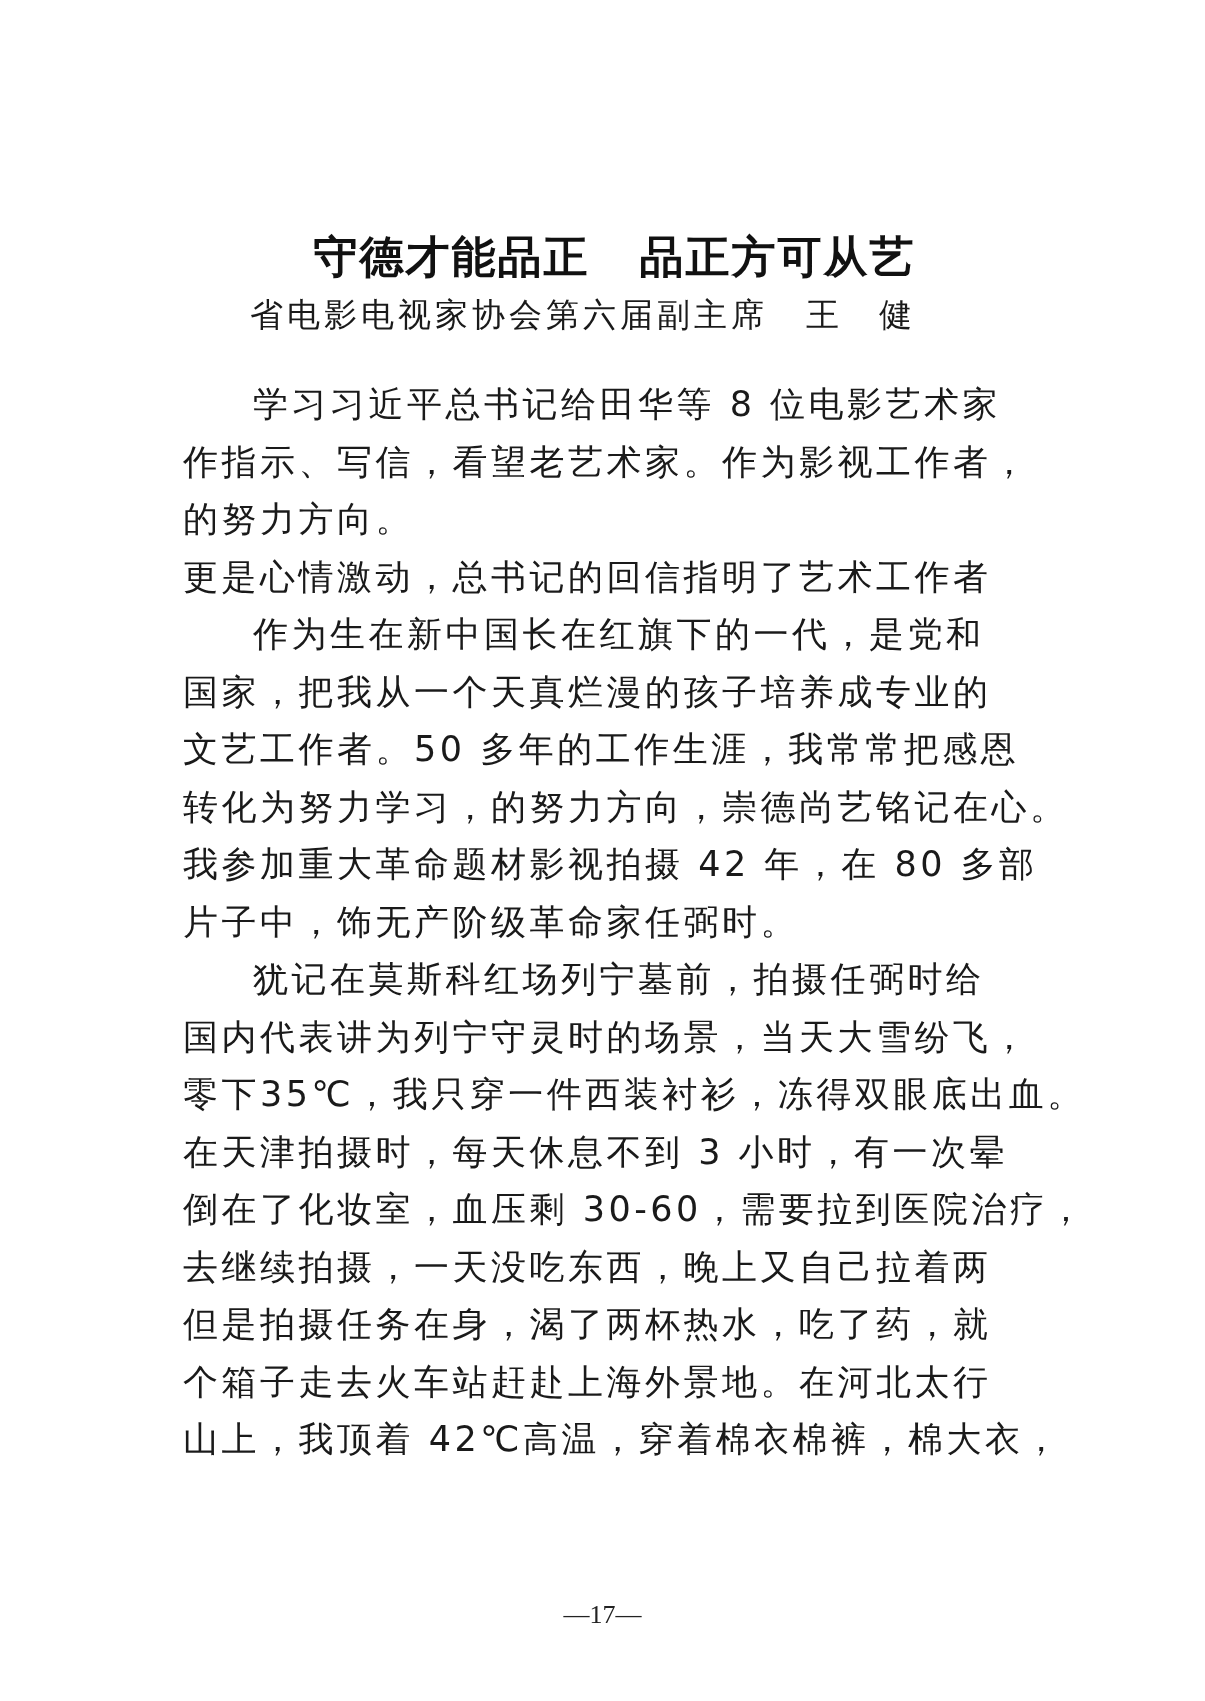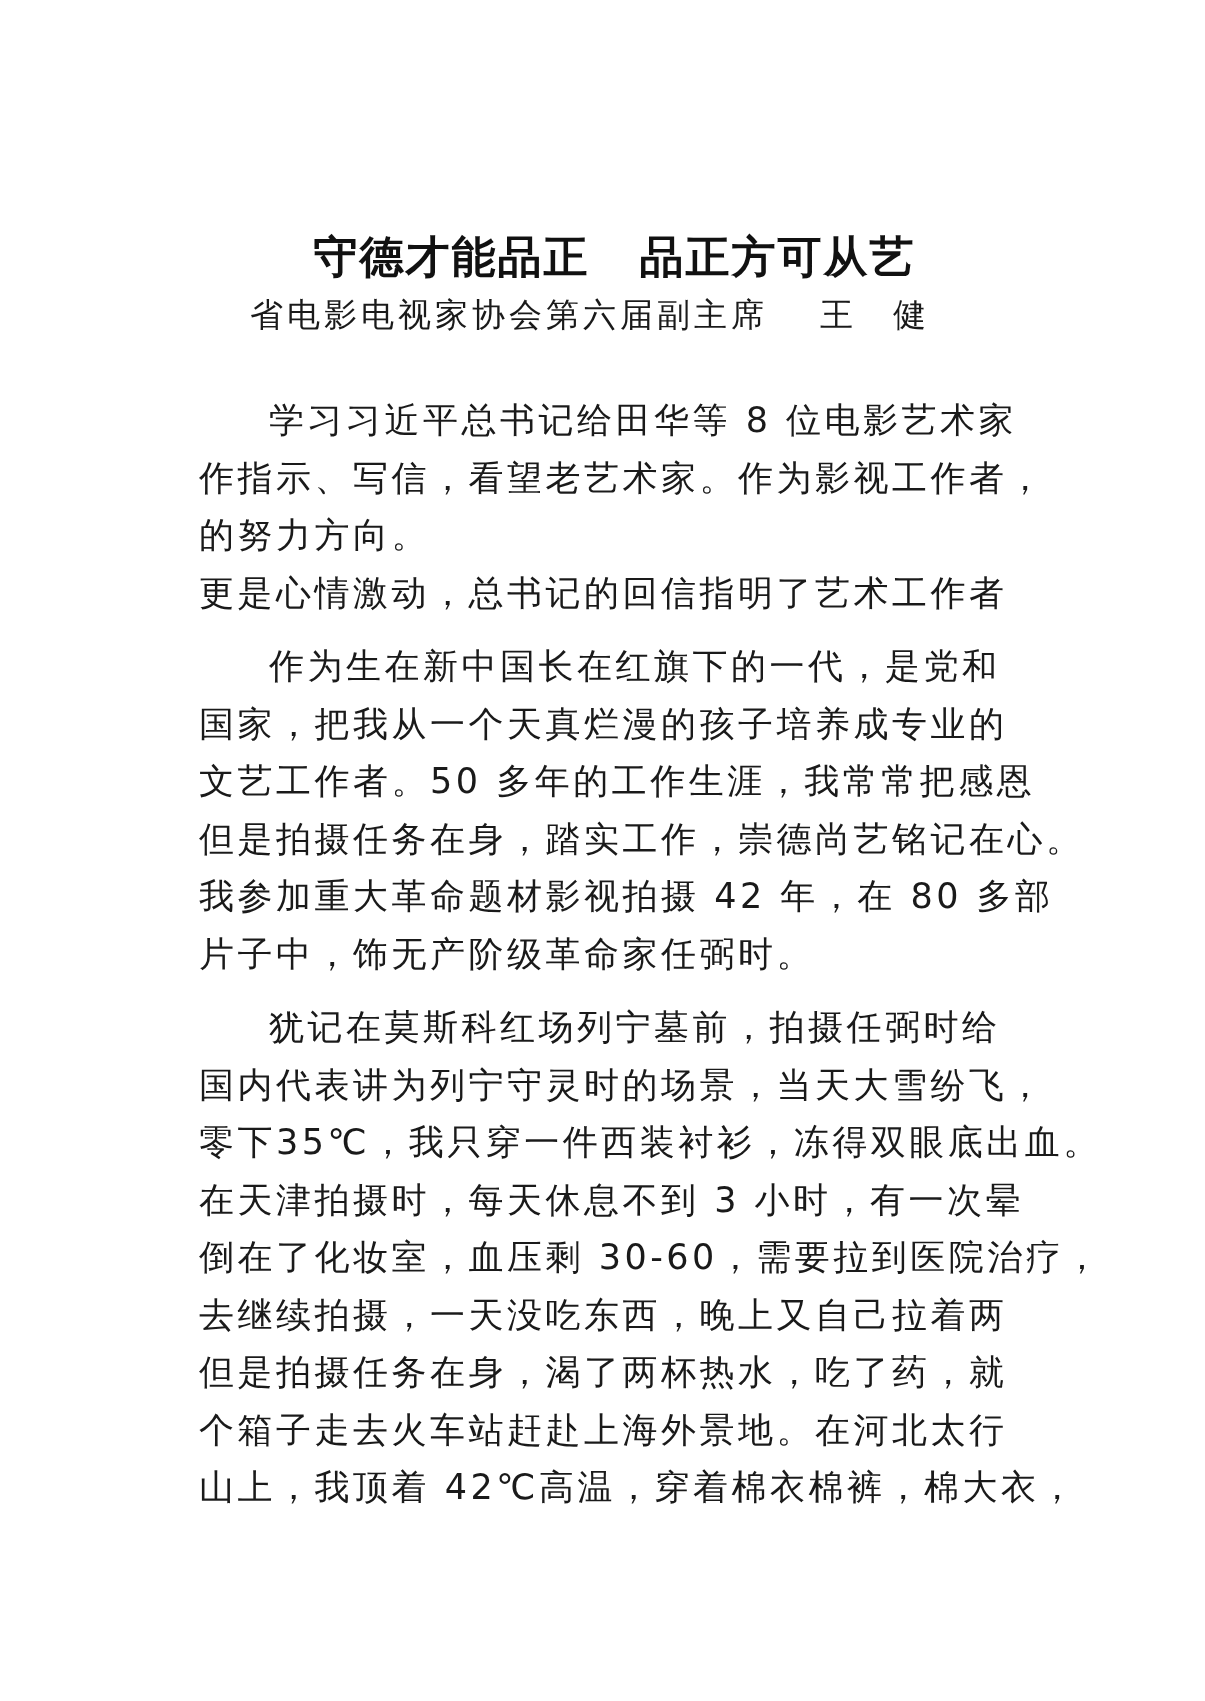--- a/index.html
+++ b/index.html
@@ -9,27 +9,27 @@
     position: absolute; top: 228px; left: 12px; width: 1205px; text-align: center;
     font-family: "DejaVu Serif", "Liberation Serif", serif; font-weight: bold;
     font-size: 44px; letter-spacing: 2px; color: #111;
   }
   .title .gap { display: inline-block; width: 50px; }
   .byline {
     position: absolute; top: 293px; left: 250px; width: 720px;
     font-family: Liberation Mono, monospace;
     font-size: 33px; letter-spacing: 4px; color: #1a1a1a;
   }
-  .byline .name { position: absolute; left: 570px; top: 0; letter-spacing: 40px; }
+  .byline .name { position: absolute; left: 556px; top: 0; letter-spacing: 40px; }
   .body {
     position: absolute; top: 376px; left: 183px; width: 845px;
     font-family: "DejaVu Sans", "Liberation Sans", sans-serif;
     font-size: 35px; line-height: 57.5px; color: #1a1a1a;
   }
-  .para { margin: 16px; text-indent: 2em; text-align: justify; text-align-last: left; letter-spacing: 3.5px; }
+  .para { margin: 0; text-indent: 2em; text-align: justify; text-align-last: left; letter-spacing: 3.5px; }
   .line { display: block; white-space: nowrap; }
   .pagenum {
     position: absolute; top: 1600px; left: 0; width: 1205px; text-align: center;
     font-family: "Liberation Serif", "DejaVu Serif", serif; font-size: 26px; color: #222;
   }
 </style>
 </head>
 <body>
 
 <div class="page">
@@ -46,30 +46,31 @@
     <p class="para">
       <span class="line">学习习近平总书记给田华等 8 位电影艺术家</span>
       <span class="line" style="text-indent:0">作指示、写信，看望老艺术家。作为影视工作者，</span>
       <span class="line" style="text-indent:0">的努力方向。</span>
       <span class="line" style="text-indent:0">更是心情激动，总书记的回信指明了艺术工作者</span>
     </p>
     <p class="para">
       <span class="line">作为生在新中国长在红旗下的一代，是党和</span>
       <span class="line" style="text-indent:0">国家，把我从一个天真烂漫的孩子培养成专业的</span>
       <span class="line" style="text-indent:0">文艺工作者。50 多年的工作生涯，我常常把感恩</span>
-      <span class="line" style="text-indent:0">但是拍摄任务在身，踏实工作，崇德尚艺铭记在心。</span>
+      <span class="line" style="text-indent:0">转化为努力学习，的努力方向，崇德尚艺铭记在心。</span>
       <span class="line" style="text-indent:0">我参加重大革命题材影视拍摄 42 年，在 80 多部</span>
       <span class="line" style="text-indent:0">片子中，饰无产阶级革命家任弼时。</span>
     </p>
     <p class="para">
       <span class="line">犹记在莫斯科红场列宁墓前，拍摄任弼时给</span>
       <span class="line" style="text-indent:0">国内代表讲为列宁守灵时的场景，当天大雪纷飞，</span>
       <span class="line" style="text-indent:0">零下35℃，我只穿一件西装衬衫，冻得双眼底出血。</span>
       <span class="line" style="text-indent:0">在天津拍摄时，每天休息不到 3 小时，有一次晕</span>
       <span class="line" style="text-indent:0">倒在了化妆室，血压剩 30-60，需要拉到医院治疗，</span>
       <span class="line" style="text-indent:0">去继续拍摄，一天没吃东西，晚上又自己拉着两</span>
       <span class="line" style="text-indent:0">但是拍摄任务在身，渴了两杯热水，吃了药，就</span>
       <span class="line" style="text-indent:0">个箱子走去火车站赶赴上海外景地。在河北太行</span>
       <span class="line" style="text-indent:0">山上，我顶着 42℃高温，穿着棉衣棉裤，棉大衣，</span>
     </p>
   </div>
 
+  <div class="pagenum">—17—</div>
 </div>
 
 </body></html>

